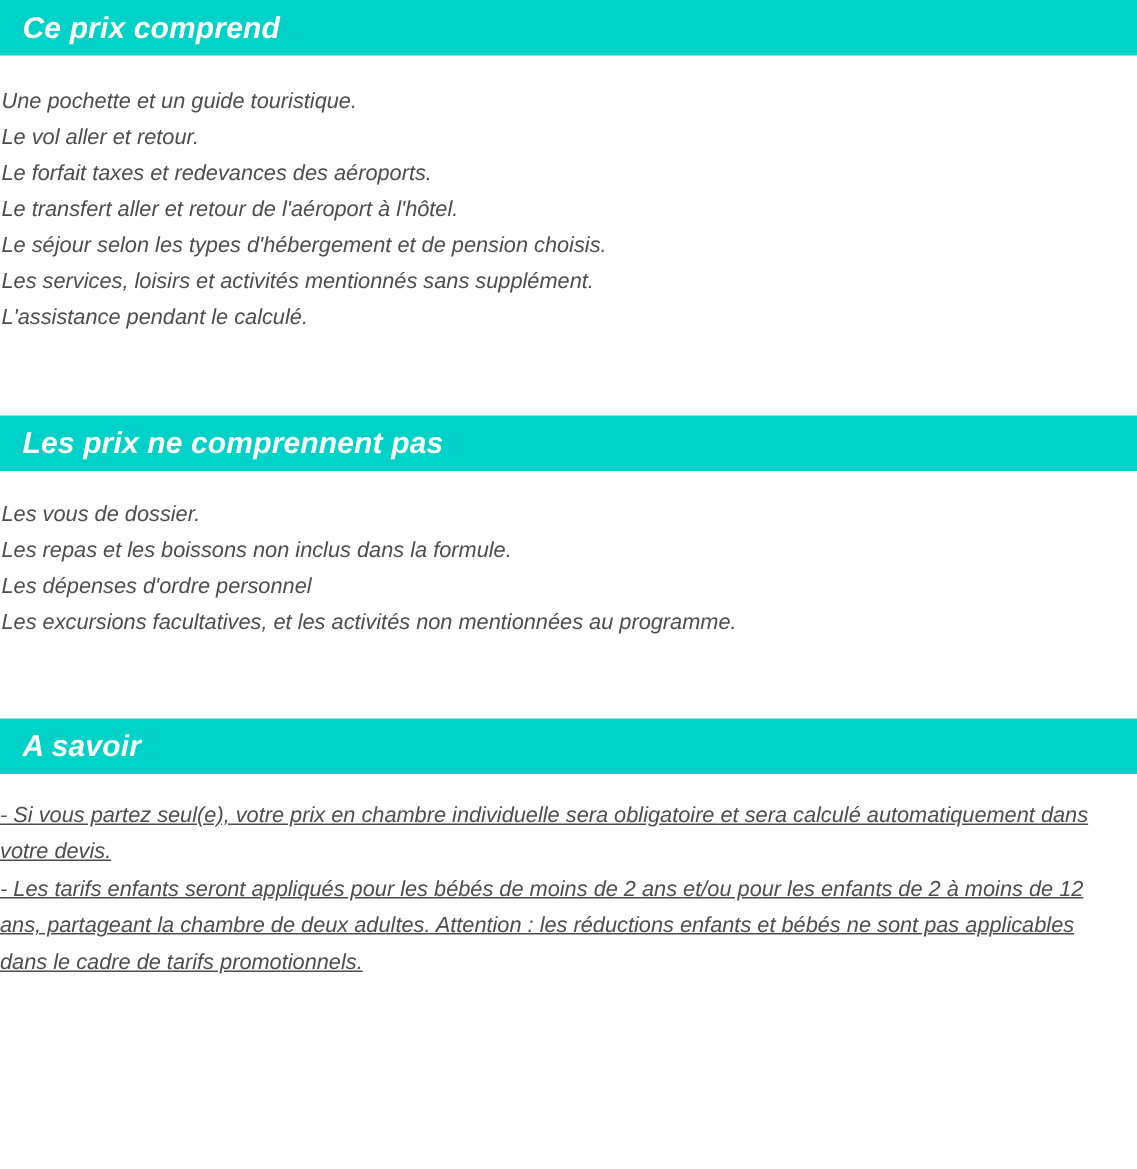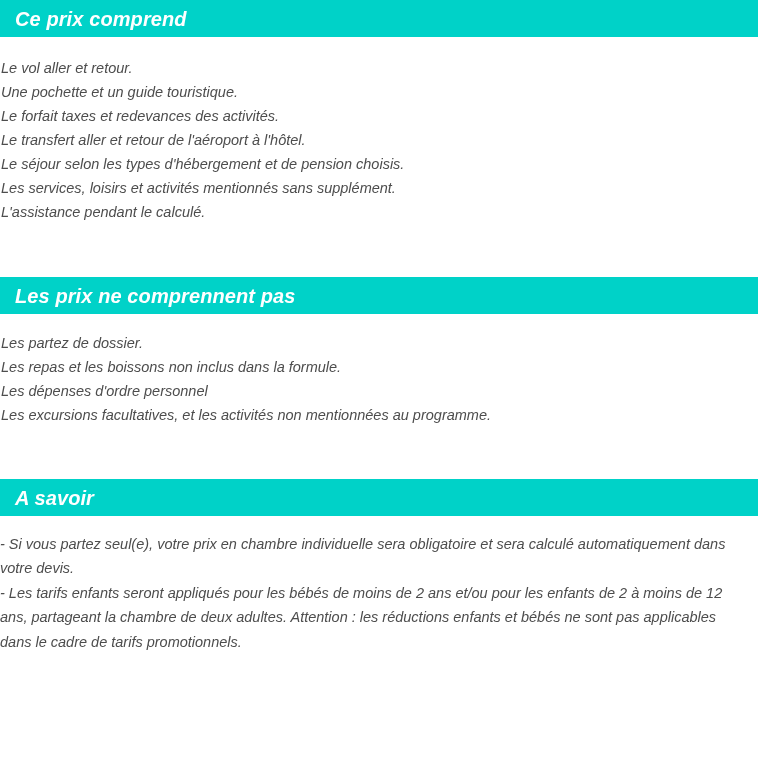--- a/index.html
+++ b/index.html
@@ -70,56 +70,57 @@
   .note-block {
     padding: 0 10px 0 0;
   }
   .note-block p {
     margin: 0;
     color: #4d4d4d;
     font-style: italic;
     font-size: 14.5px;
     line-height: 24.4px;
     text-align: left;
+    text-decoration: underline;
   }
 </style>
 </head>
 <body>
 
 <div class="page">
 
   <div class="section-banner">
     <span class="banner-title">Ce prix comprend</span>
   </div>
 
   <div class="gap-after-banner-1"></div>
 
   <div class="section-body">
     <ul class="item-list">
+      <li>Une pochette et un guide touristique.</li>
       <li>Le vol aller et retour.</li>
-      <li>Une pochette et un guide touristique.</li>
-      <li>Le forfait taxes et redevances des activités.</li>
+      <li>Le forfait taxes et redevances des aéroports.</li>
       <li>Le transfert aller et retour de l'aéroport à l'hôtel.</li>
       <li>Le séjour selon les types d'hébergement et de pension choisis.</li>
       <li>Les services, loisirs et activités mentionnés sans supplément.</li>
       <li>L'assistance pendant le calculé.</li>
     </ul>
   </div>
 
   <div class="gap-after-list-1"></div>
 
   <div class="section-banner">
     <span class="banner-title">Les prix ne comprennent pas</span>
   </div>
 
   <div class="gap-after-banner-2"></div>
 
   <div class="section-body">
     <ul class="item-list">
-      <li>Les partez de dossier.</li>
+      <li>Les vous de dossier.</li>
       <li>Les repas et les boissons non inclus dans la formule.</li>
       <li>Les dépenses d'ordre personnel</li>
       <li>Les excursions facultatives, et les activités non mentionnées au programme.</li>
     </ul>
   </div>
 
   <div class="gap-after-list-2"></div>
 
   <div class="section-banner">
     <span class="banner-title">A savoir</span>

